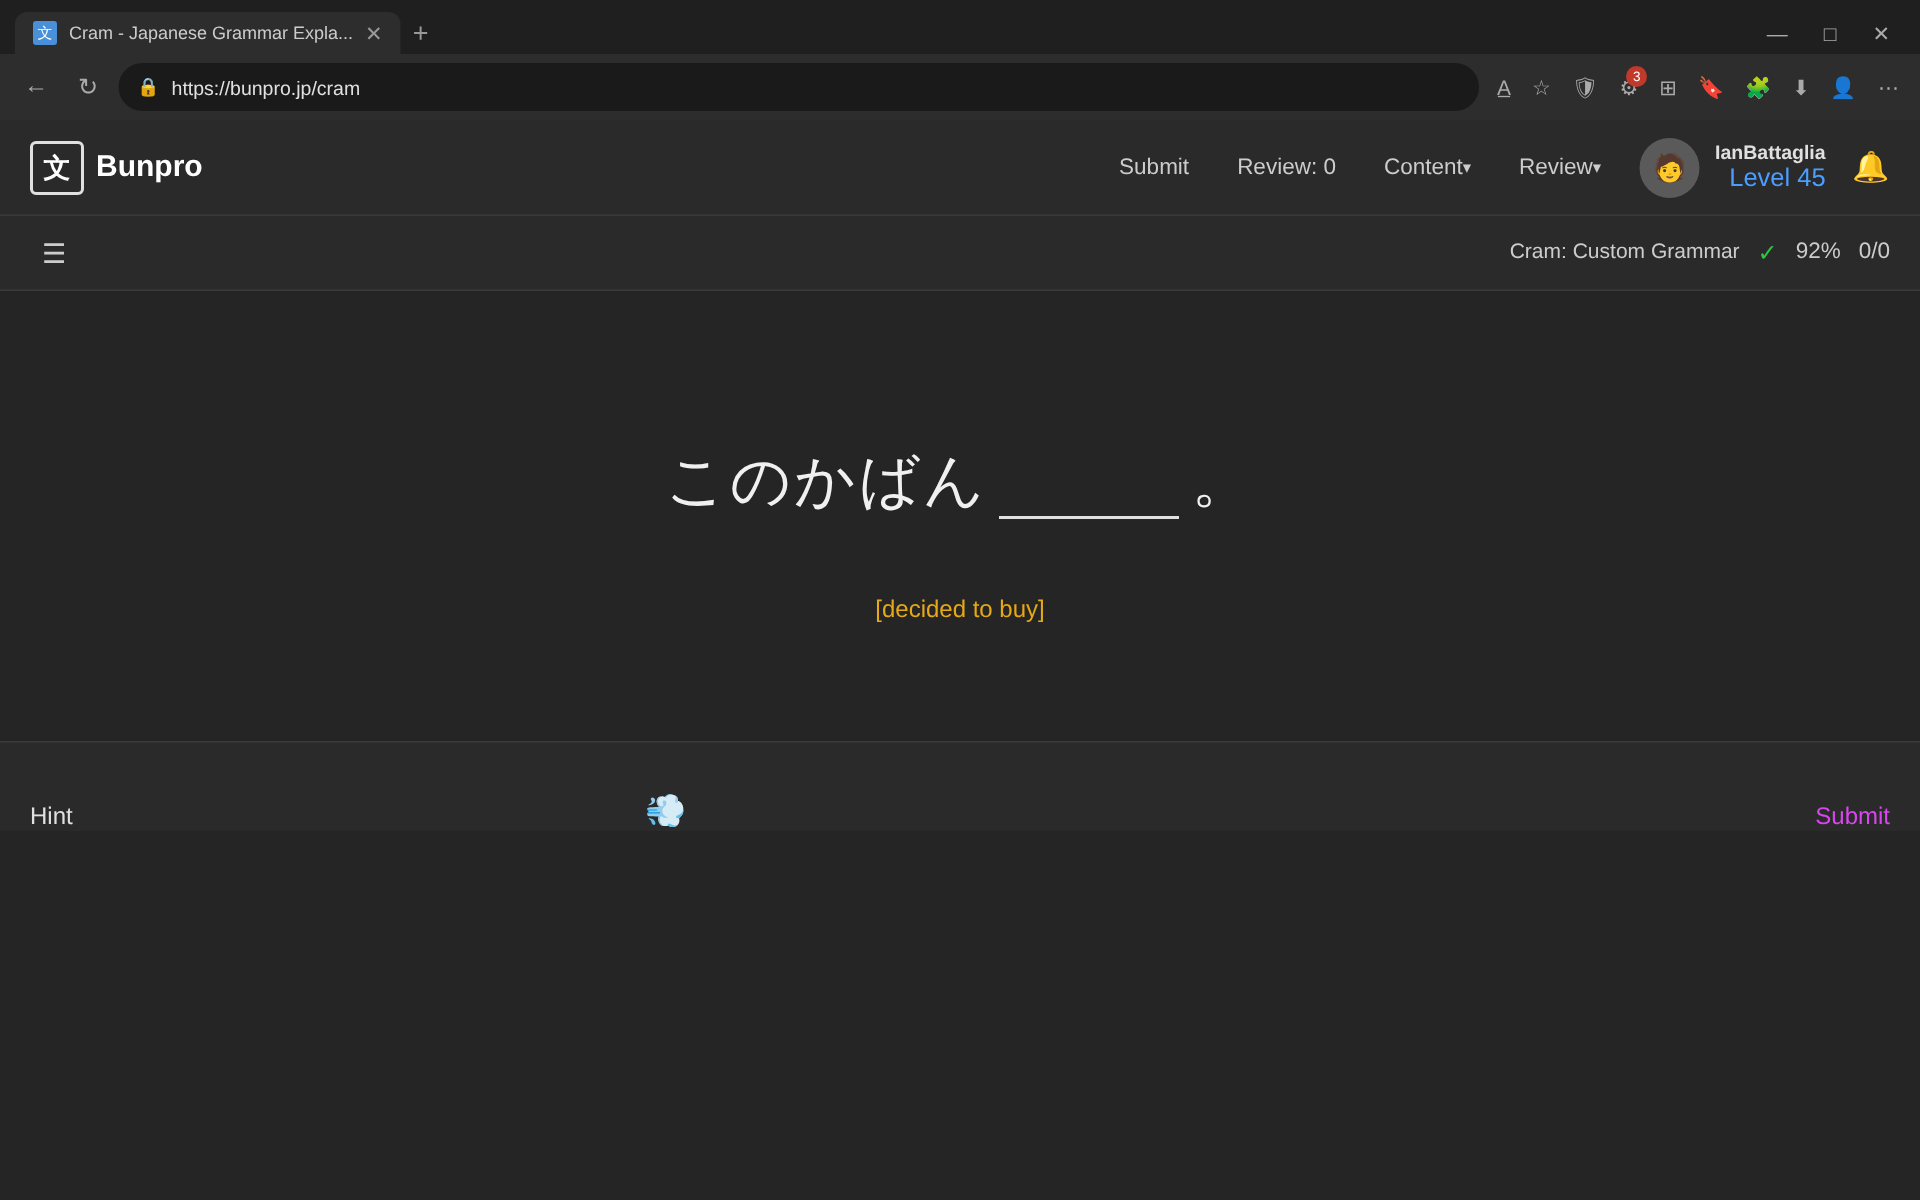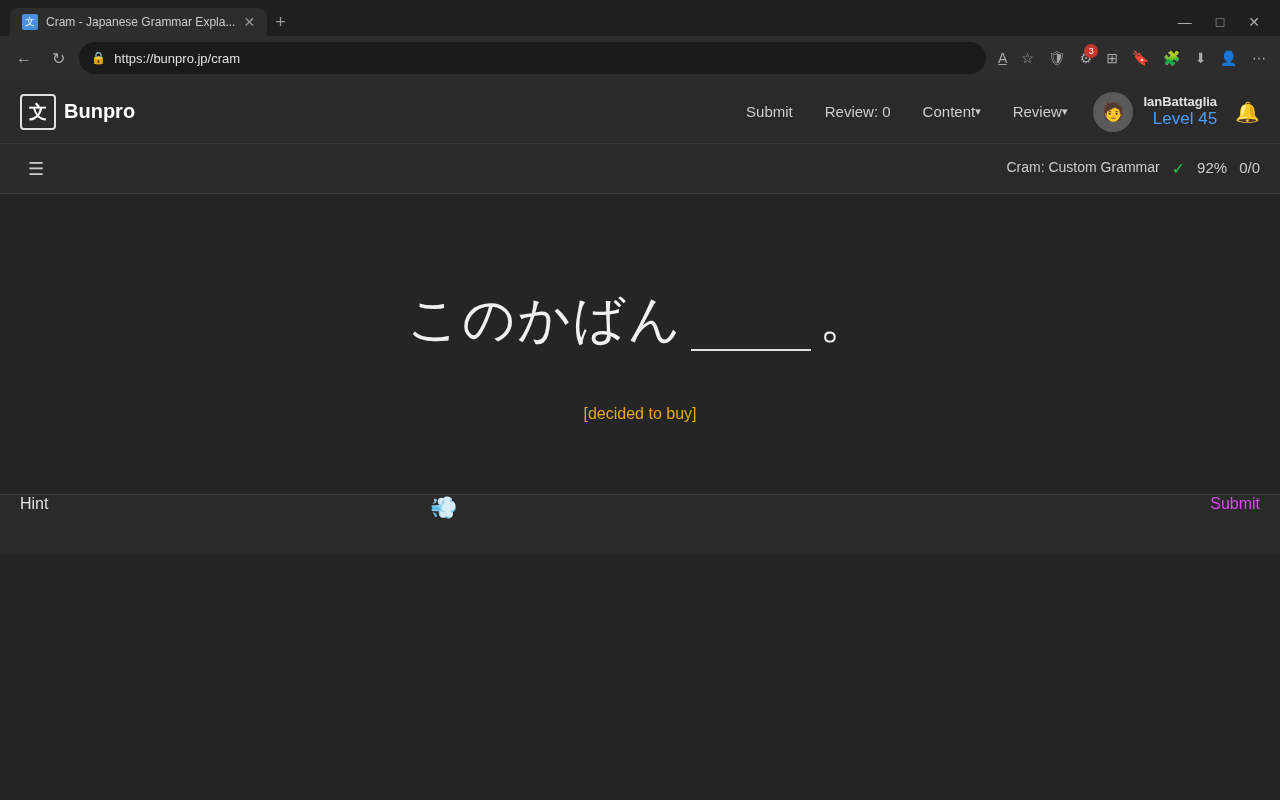--- a/index.html
+++ b/index.html
@@ -41,25 +41,25 @@
     
     .top-bar { display: flex; align-items: center; padding: 0 20px; height: 50px; background: #2a2a2a; border-bottom: 1px solid #3a3a3a; }
     .hamburger { font-size: 18px; color: #ccc; cursor: pointer; padding: 4px 8px; }
     .cram-info { margin-left: auto; display: flex; align-items: flex-start; gap: 12px; font-size: 14px; color: #ccc; }
     .cram-title { }
     .check-icon { color: #27c93f; font-size: 16px; }
     .accuracy { font-size: 15px; }
     .score { font-size: 15px; }
 
     .question-area { display: flex; flex-direction: column; align-items: center; justify-content: center; padding: 60px 40px 40px; min-height: 300px; }
-    .question-text { font-size: 52px; color: #f0f0f0; letter-spacing: 2px; display: flex; align-items: baseline; gap: 4px; }
+    .question-text { font-size: 40px; color: #f0f0f0; letter-spacing: 2px; display: flex; align-items: baseline; gap: 4px; }
     .blank-line { border-bottom: 2px solid #e0e0e0; min-width: 120px; display: inline-block; margin: 0 4px; }
     .hint-text { color: #e6a817; font-size: 16px; margin-top: 50px; }
 
-    .answer-bar { display: flex; align-items: flex-start; background: #2a2a2a; border-top: 1px solid #3a3a3a; height: 60px; padding: 0 20px; gap: 11px; }
+    .answer-bar { display: flex; align-items: flex-end; background: #2a2a2a; border-top: 1px solid #3a3a3a; height: 60px; padding: 0 20px; gap: 11px; }
     .hint-btn { color: #e0e0e0; font-size: 16px; cursor: pointer; background: none; border: none; font-family: inherit; }
     .running-icon { margin: 0 auto; font-size: 24px; color: #666; }
     .answer-input { flex: 1; background: none; border: none; outline: none; color: #888; font-size: 15px; text-align: center; font-family: inherit; }
     .submit-btn { color: #d946ef; font-size: 16px; cursor: pointer; background: none; border: none; font-family: inherit; margin-left: auto; }
 
     
     .tab-bar-right { display: flex; align-items: center; margin-left: auto; gap: 4px; }
     .win-control { background: none; border: none; color: #aaa; cursor: pointer; font-size: 14px; padding: 4px 10px; }
   </style>
 </head>

